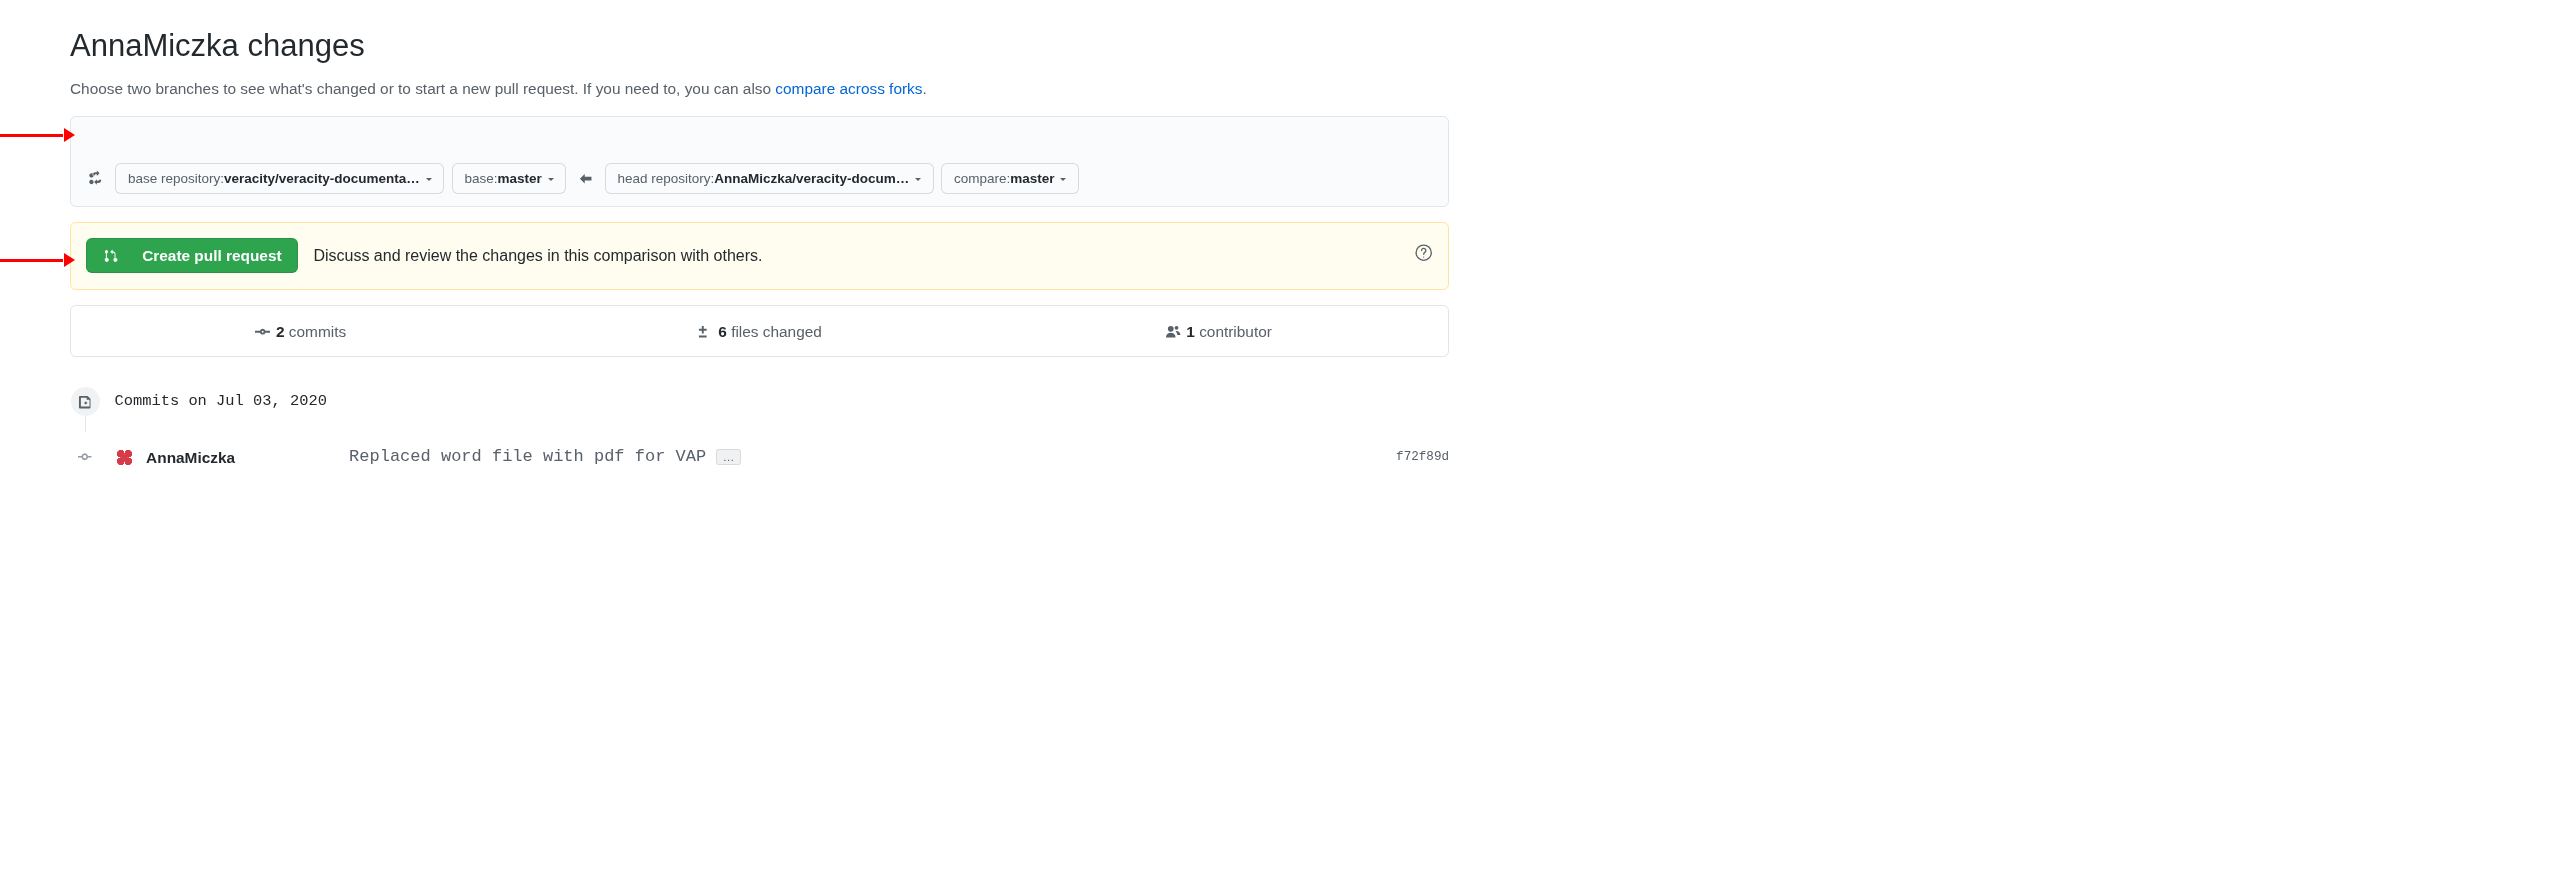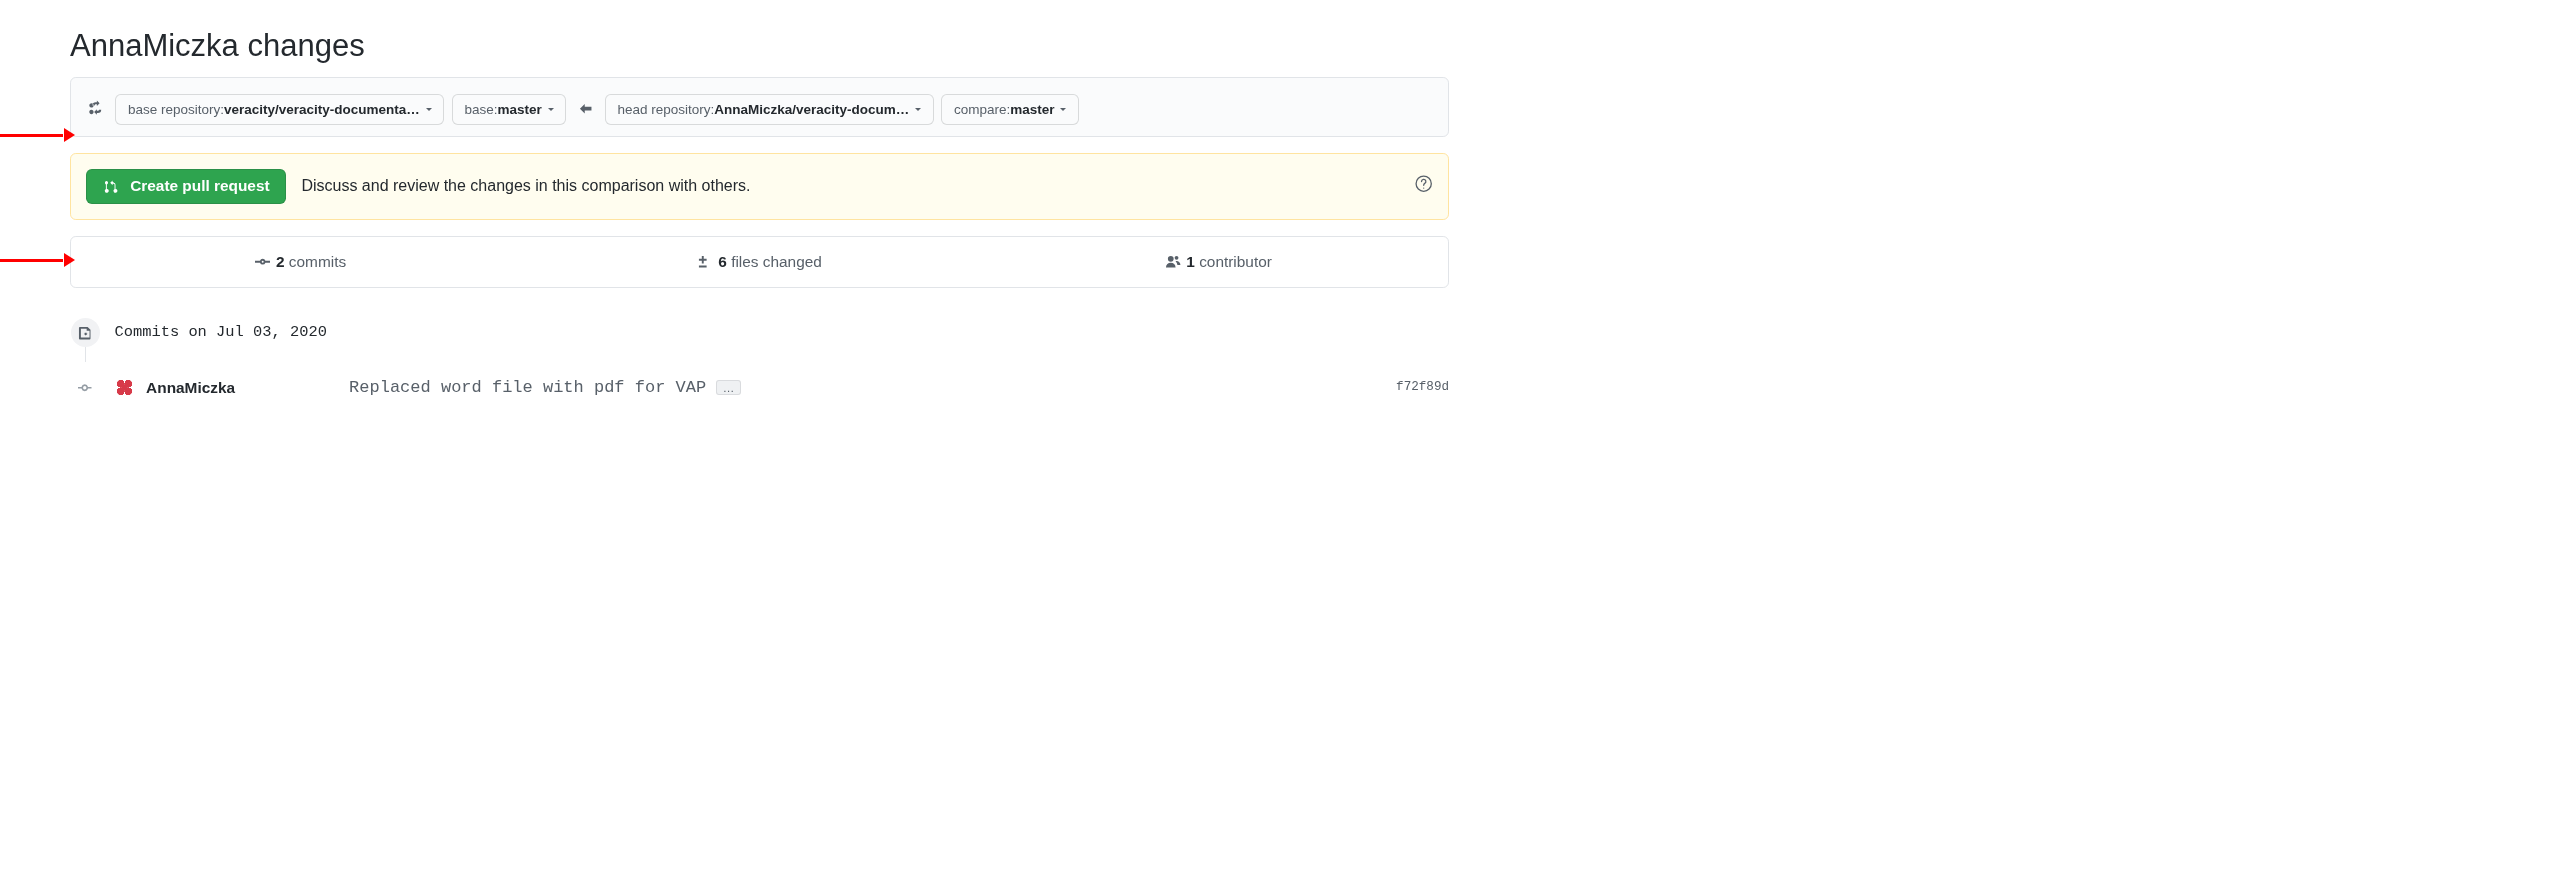--- a/index.html
+++ b/index.html
@@ -55,20 +55,21 @@
     border-radius: 5.8px;
     padding: 15.4px 15.4px 11.6px 15.4px;
     background: #fafbfc;
     margin-bottom: 15.4px;
   }
   .range-row {
     display: flex;
     align-items: center;
     gap: 7.7px;
     flex-wrap: wrap;
+    margin-top: 31px;
   }
   .range-row > svg.compare-icon { color: #586069; margin-right: 3.9px; }
   .select-btn {
     display: inline-flex;
     align-items: center;
     height: 31px;
     padding: 0 11.6px;
     font-size: 13.5px;
     background: #fafbfc;
     border: 1px solid rgba(27,31,35,0.15);
@@ -104,21 +105,21 @@
     background: #fffdef;
     border-radius: 5.8px;
     padding: 15.4px;
     display: flex;
     align-items: center;
     margin-bottom: 15.4px;
   }
   .btn-primary {
     display: inline-flex;
     align-items: center;
-    gap: 12px;
+    gap: 24px;
     height: 35px;
     padding: 0 15.4px;
     background: #2ea44f;
     color: #fff;
     border: 1px solid rgba(27,31,35,0.15);
     border-radius: 5.8px;
     font-size: 15.4px;
     font-weight: 600;
     cursor: pointer;
   }
@@ -257,20 +258,23 @@
   }
 </style>
 </head>
 <body>
 
 <div class="page">
   <div class="arrow-marker arrow1"></div>
   <div class="arrow-marker arrow2"></div>
 
   <h1>AnnaMiczka changes</h1>
+  <p class="subtitle">
+    <span>Choose two branches to see what's changed or to start a new pull request. If you need to, you can also </span><a href="#">compare across forks</a><span>.</span>
+  </p>
 
   <div class="range-editor">
     <div class="range-row">
       <svg class="compare-icon" width="17.4" height="17.4" viewBox="0 0 16 16">
           <path fill="currentColor" d="M5 3a2 2 0 1 1-1 3.73V9.27A2 2 0 1 1 5 13a2 2 0 0 1-1-3.73V6.73A2 2 0 0 1 5 3zm7.5 0L10 .5V2H9a3 3 0 0 0-3 3h2a1 1 0 0 1 1-1h1v1.5L12.5 3zM11 10h-1V8.5L7.5 11 10 13.5V12h1a3 3 0 0 0 3-3h-2a1 1 0 0 1-1 1z"></path>
         </svg>
 
       <button class="select-btn">
         <span class="muted">base repository: </span>
           <strong>veracity/veracity-documenta…</strong>

